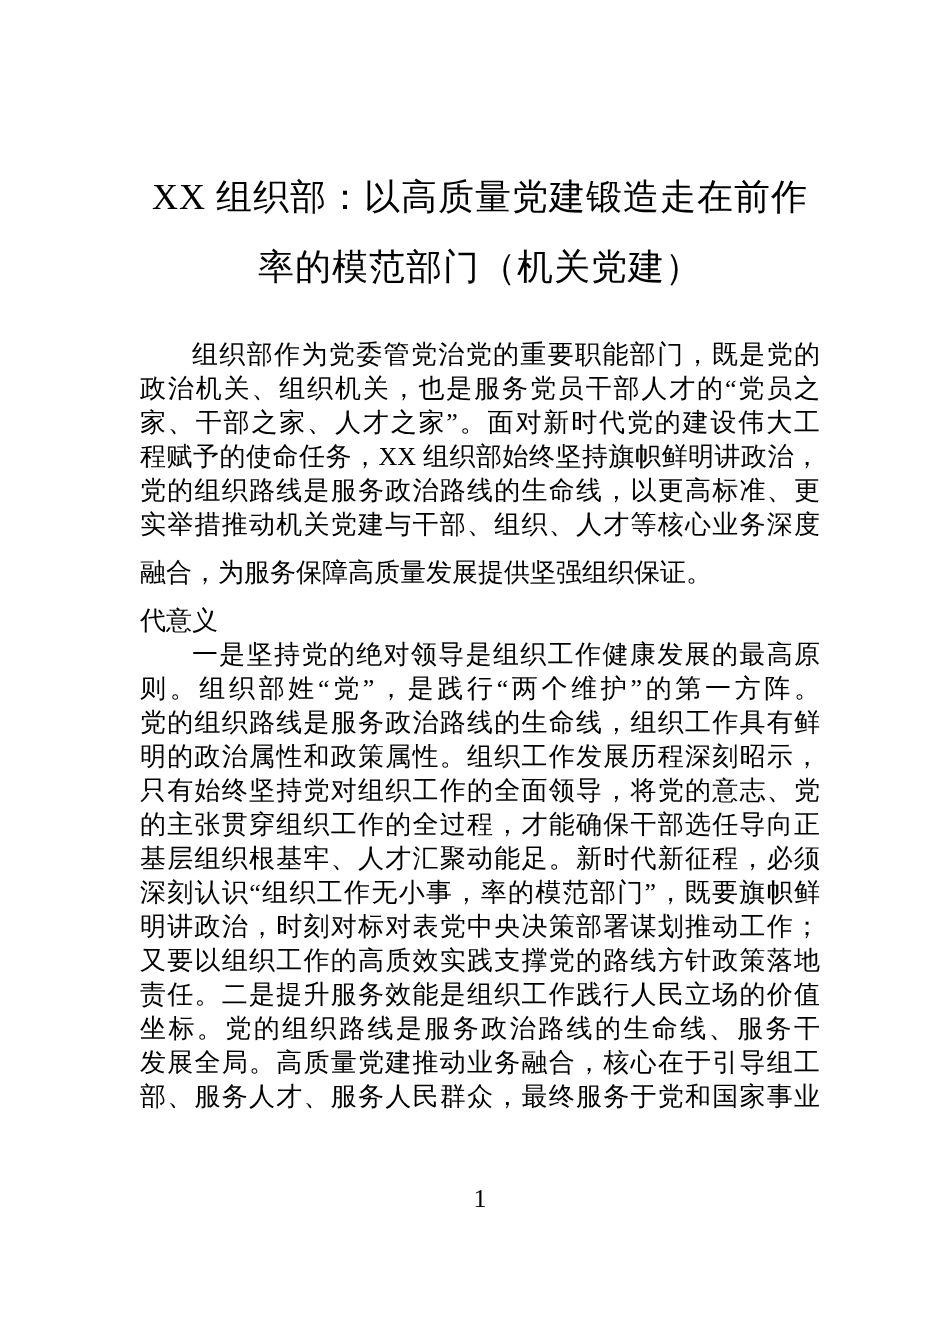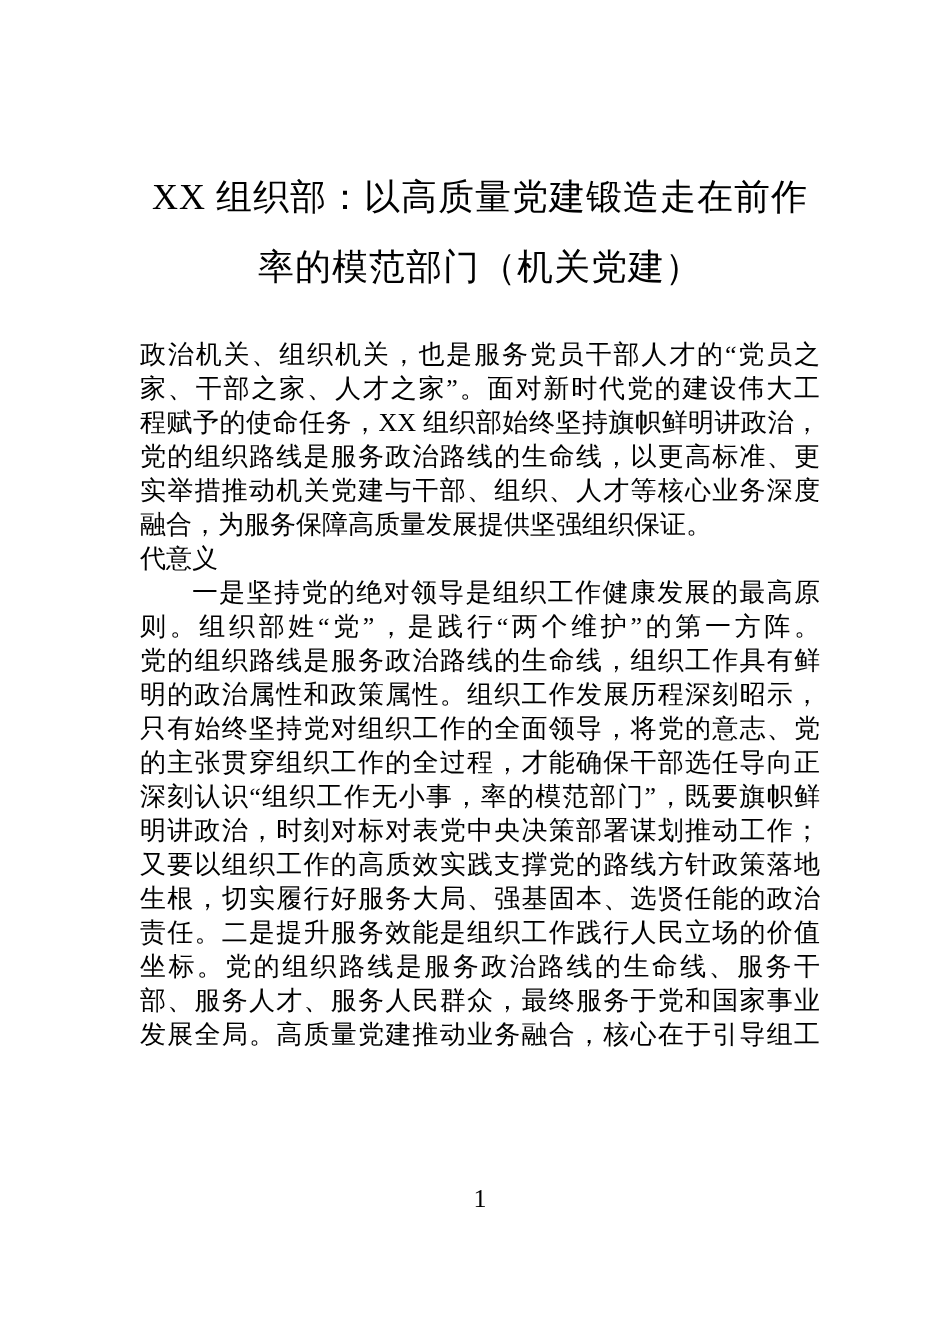--- a/index.html
+++ b/index.html
@@ -41,20 +41,21 @@
     height: 34px;
     line-height: 34px;
     text-align: justify;
     text-align-last: justify;
     -moz-text-align-last: justify;
     overflow: hidden;
     white-space: normal;
   }
   .line.flush {
     text-align-last: left;
+    margin-top: 14px;
     -moz-text-align-last: left;
   }
   .line.indent {
     padding-left: 52px;
   }
   .footer {
     position: absolute;
     left: 140px;
     top: 1182px;
     width: 680px;
@@ -68,40 +69,41 @@
 
 <div class="page">
   <div class="content">
 
     <div class="doc-title">
       <div class="title-line">XX 组织部：以高质量党建锻造走在前作表</div>
       <div class="title-line">率的模范部门（机关党建）</div>
     </div>
 
     <div class="body-block">
+      <div class="line indent">组织部作为党委管党治党的重要职能部门，既是党的</div>
       <div class="line">政治机关、组织机关，也是服务党员干部人才的“党员之</div>
       <div class="line">家、干部之家、人才之家”。面对新时代党的建设伟大工</div>
       <div class="line">程赋予的使命任务，XX 组织部始终坚持旗帜鲜明讲政治，</div>
       <div class="line">党的组织路线是服务政治路线的生命线，以更高标准、更</div>
       <div class="line">实举措推动机关党建与干部、组织、人才等核心业务深度</div>
       <div class="line flush">融合，为服务保障高质量发展提供坚强组织保证。</div>
       <div class="line flush">代意义</div>
       <div class="line indent">一是坚持党的绝对领导是组织工作健康发展的最高原</div>
       <div class="line">则。组织部姓“党”，是践行“两个维护”的第一方阵。</div>
       <div class="line">党的组织路线是服务政治路线的生命线，组织工作具有鲜</div>
       <div class="line">明的政治属性和政策属性。组织工作发展历程深刻昭示，</div>
       <div class="line">只有始终坚持党对组织工作的全面领导，将党的意志、党</div>
       <div class="line">的主张贯穿组织工作的全过程，才能确保干部选任导向正</div>
+      <div class="line">基层组织根基牢、人才汇聚动能足。新时代新征程，必须</div>
       <div class="line">深刻认识“组织工作无小事，率的模范部门”，既要旗帜鲜</div>
       <div class="line">明讲政治，时刻对标对表党中央决策部署谋划推动工作；</div>
       <div class="line">又要以组织工作的高质效实践支撑党的路线方针政策落地</div>
-      <div class="line">生根，切实履行好服务大局、强基固本、选贤任能的政治</div>
       <div class="line">责任。二是提升服务效能是组织工作践行人民立场的价值</div>
       <div class="line">坐标。党的组织路线是服务政治路线的生命线、服务干</div>
+      <div class="line">发展全局。高质量党建推动业务融合，核心在于引导组工</div>
       <div class="line">部、服务人才、服务人民群众，最终服务于党和国家事业</div>
-      <div class="line">发展全局。高质量党建推动业务融合，核心在于引导组工</div>
     </div>
   </div>
 
   <div class="footer">
     <span>1</span>
   </div>
 </div>
 
 </body></html>

